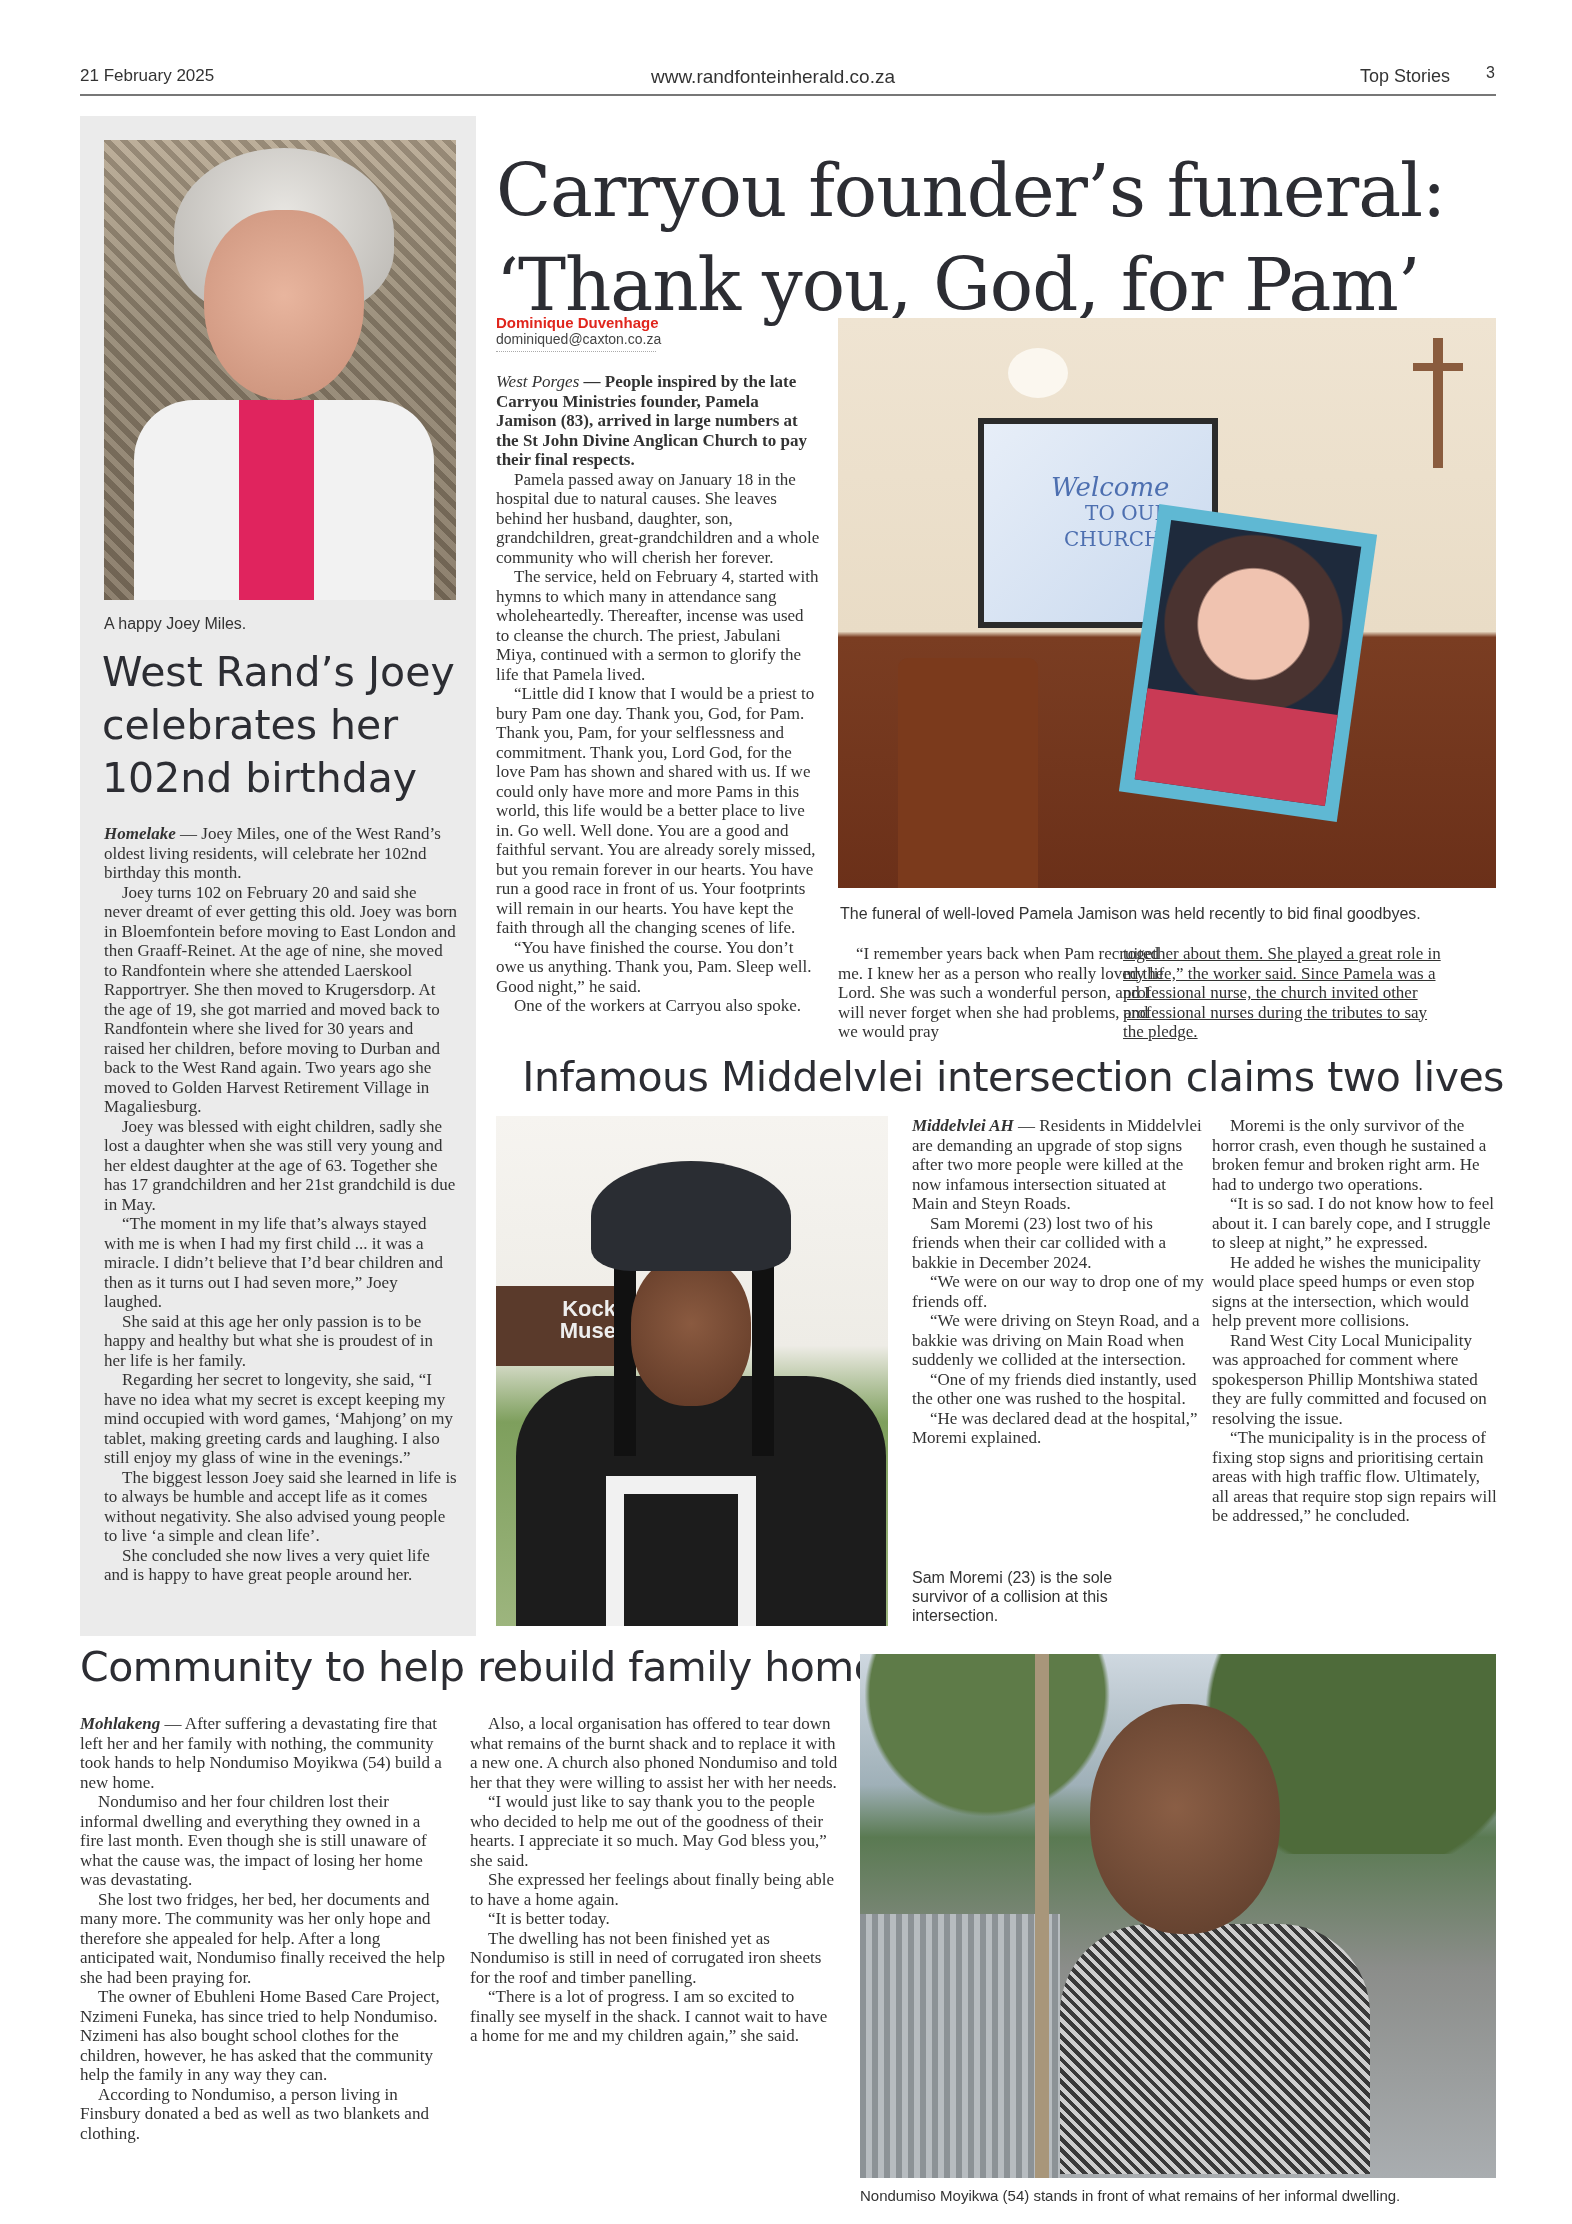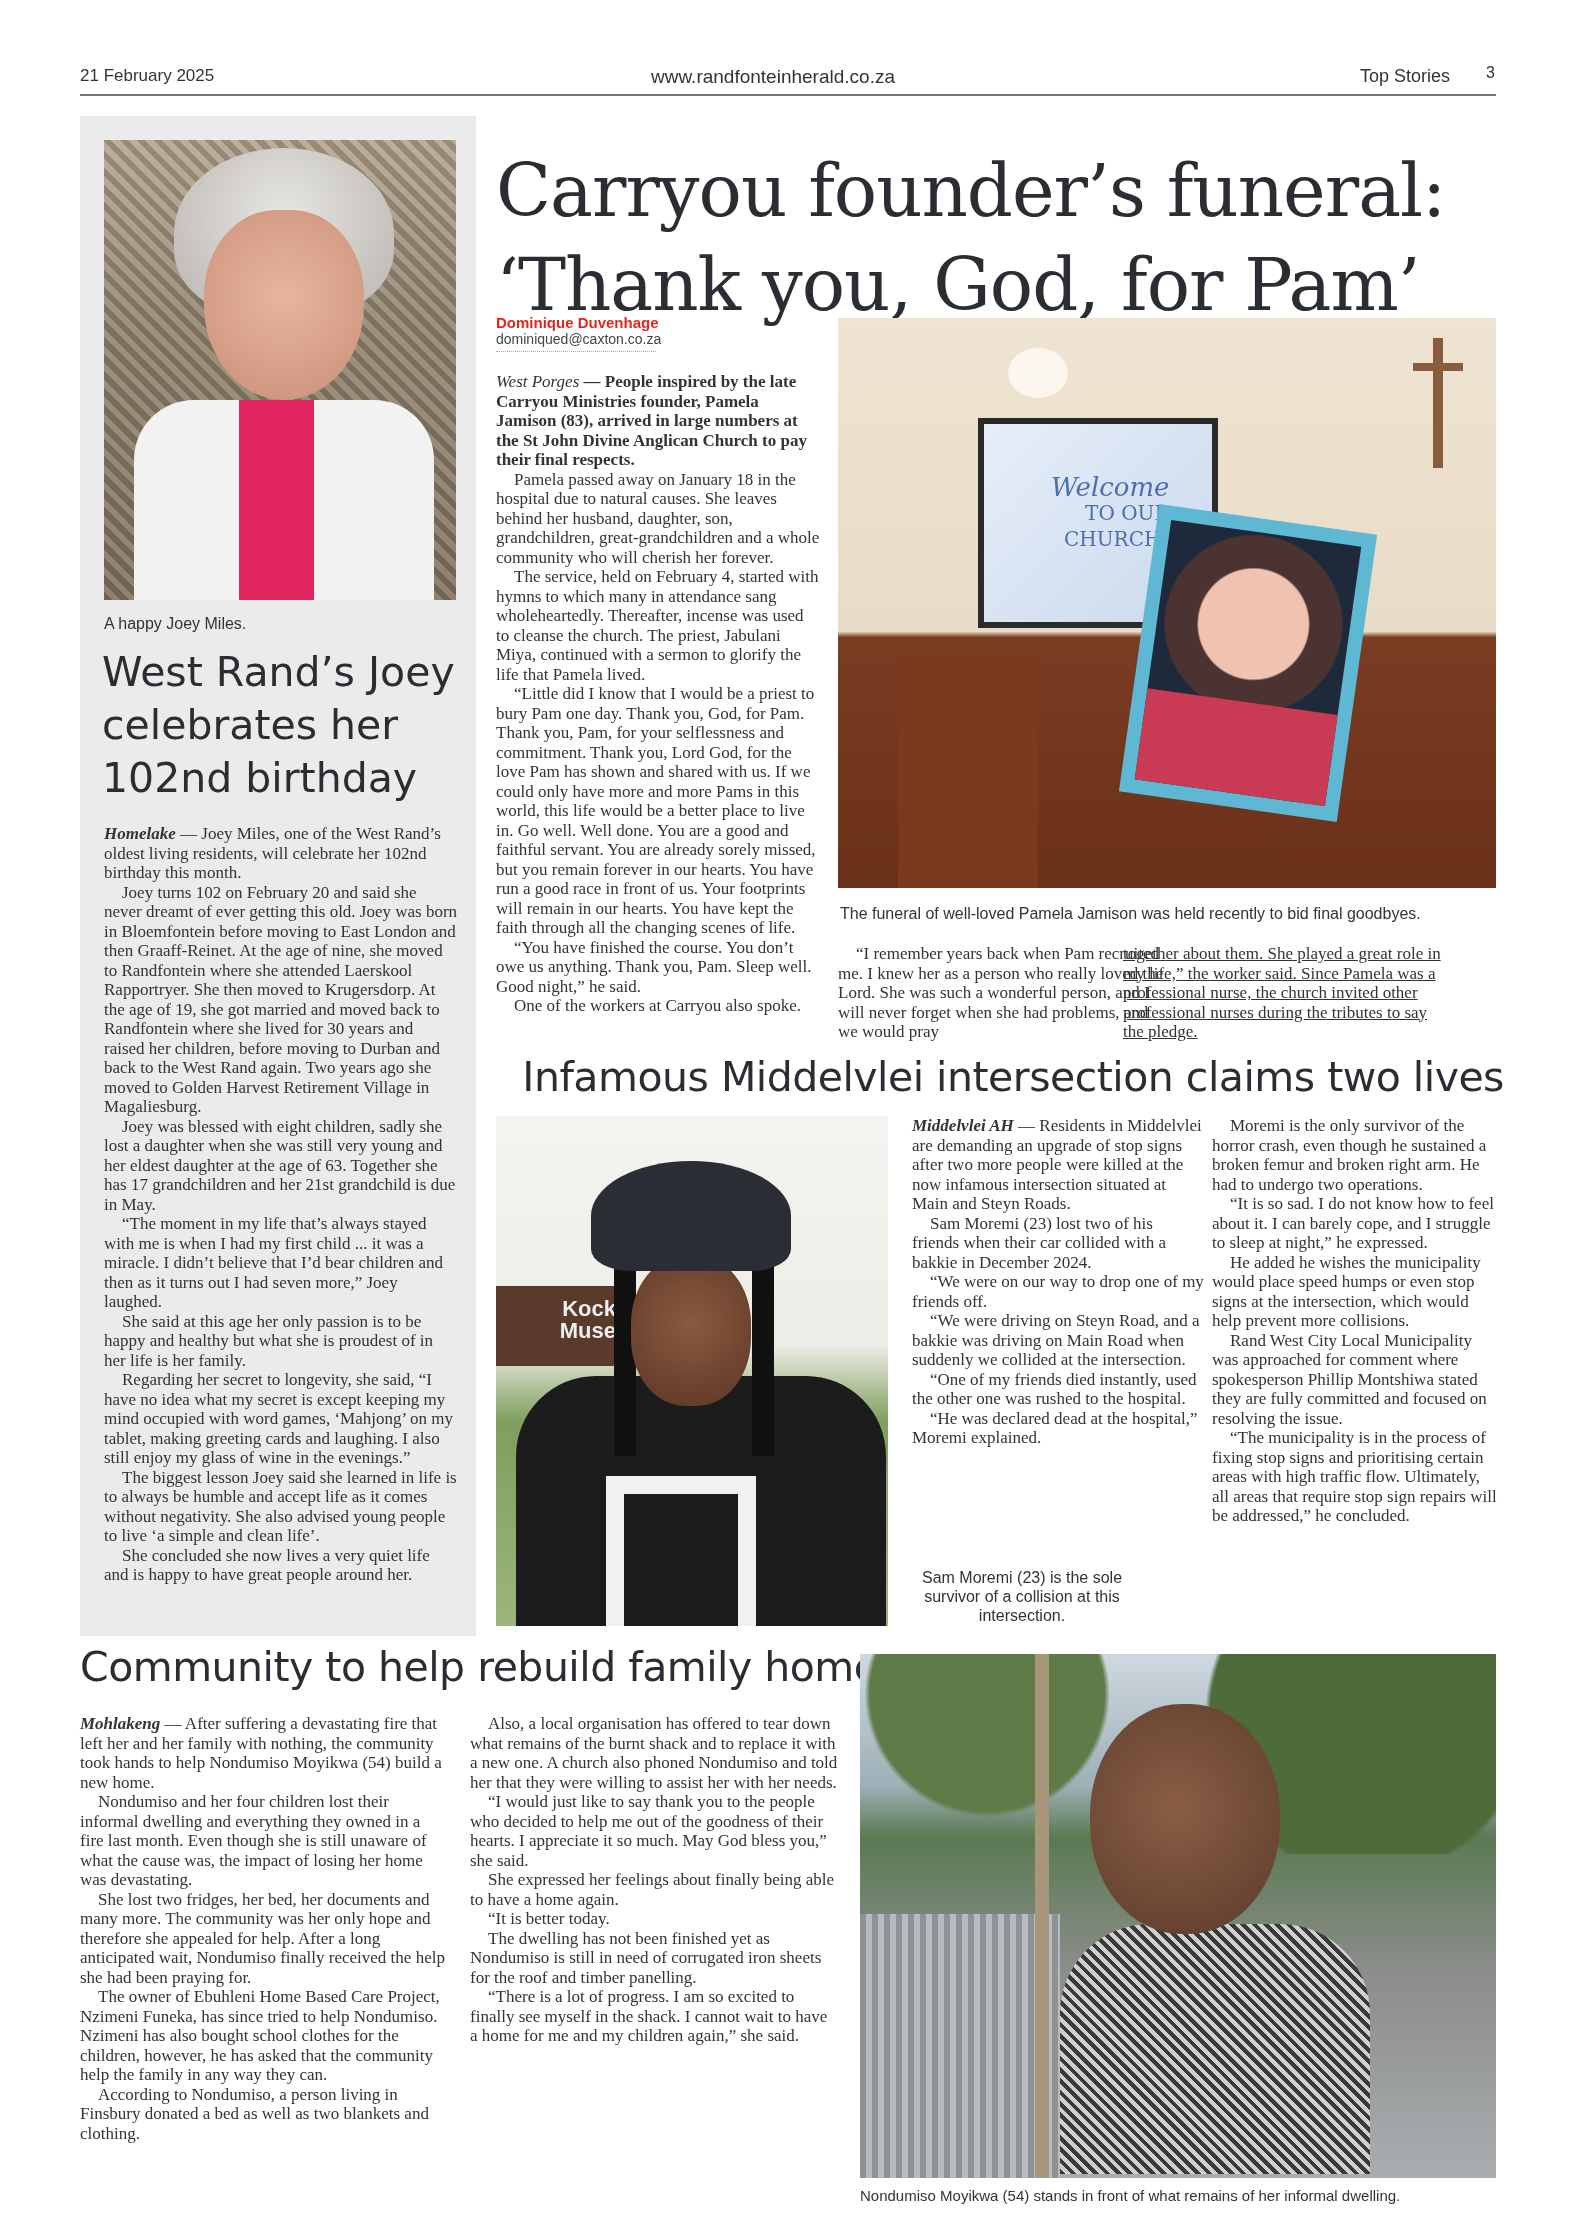--- a/index.html
+++ b/index.html
@@ -168,21 +168,21 @@
 </div>
 
 <div class="body-text abs" style="left:912px; top:1116px; width:292px;">
   <p class="lead"><span class="dateline">Middelvlei AH</span><span> — Residents in Middelvlei are demanding an upgrade of stop signs after two more people were killed at the now infamous intersection situated at Main and Steyn Roads.</span></p>
   <p>Sam Moremi (23) lost two of his friends when their car collided with a bakkie in December 2024.</p>
   <p>“We were on our way to drop one of my friends off.</p>
   <p>“We were driving on Steyn Road, and a bakkie was driving on Main Road when suddenly we collided at the intersection.</p>
   <p>“One of my friends died instantly, used the other one was rushed to the hospital.</p>
   <p>“He was declared dead at the hospital,” Moremi explained.</p>
 </div>
-<div class="caption abs" style="left:912px; top:1568px; width:220px;text-align:center;">Sam Moremi (23) is the sole survivor of a collision at this intersection.</div>
+<div class="caption abs" style="left:912px; top:1568px; width:220px;">Sam Moremi (23) is the sole survivor of a collision at this intersection.</div>
 
 <div class="body-text abs" style="left:1212px; top:1116px; width:288px;">
   <p>Moremi is the only survivor of the horror crash, even though he sustained a broken femur and broken right arm. He had to undergo two operations.</p>
   <p>“It is so sad. I do not know how to feel about it. I can barely cope, and I struggle to sleep at night,” he expressed.</p>
   <p>He added he wishes the municipality would place speed humps or even stop signs at the intersection, which would help prevent more collisions.</p>
   <p>Rand West City Local Municipality was approached for comment where spokesperson Phillip Montshiwa stated they are fully committed and focused on resolving the issue.</p>
   <p>“The municipality is in the process of fixing stop signs and prioritising certain areas with high traffic flow. Ultimately, all areas that require stop sign repairs will be addressed,” he concluded.</p>
 </div>
 
 <div class="sans-head abs" style="left:80px; top:1642px; font-size:41px; line-height:50px; width:800px; letter-spacing:-0.5px;">Community to help rebuild family home</div>

